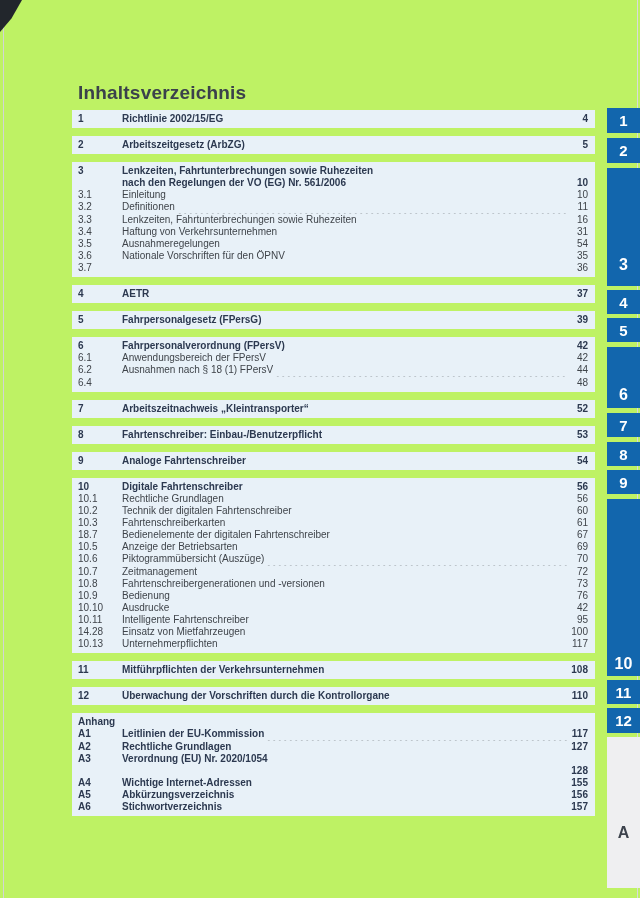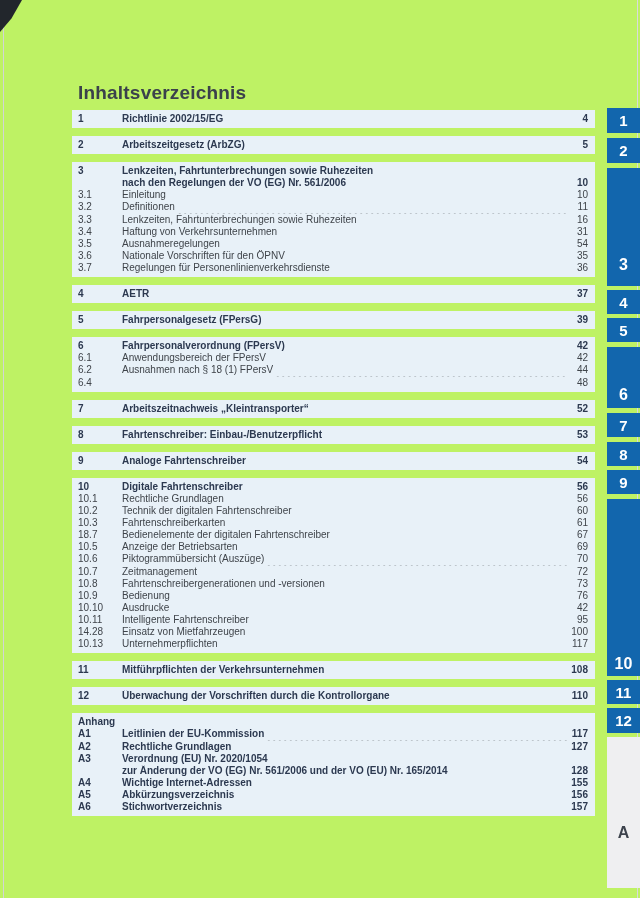--- a/index.html
+++ b/index.html
@@ -106,21 +106,20 @@
           <span class="pagenum">54</span>
         </div>
         <div class="row">
           <span class="num">3.6</span>
           <span class="title">Nationale Vorschriften für den ÖPNV</span>
           <span class="leader"></span>
           <span class="pagenum">35</span>
         </div>
         <div class="row">
           <span class="num">3.7</span>
-          <span class="title">Regelungen für Personenlinienverkehrsdienste</span>
           <span class="leader"></span>
           <span class="pagenum">36</span>
         </div>
       </div>
       <div class="band">
         <div class="row bold">
           <span class="num">4</span>
           <span class="title">AETR</span>
           <span class="leader"></span>
           <span class="pagenum">37</span>
@@ -300,21 +299,20 @@
           <span class="title">Rechtliche Grundlagen</span>
           <span class="leader"></span>
           <span class="pagenum">127</span>
         </div>
         <div class="row bold">
           <span class="num">A3</span>
           <span class="title">Verordnung (EU) Nr. 2020/1054</span>
         </div>
         <div class="row bold">
           <span class="num"></span>
-          <span class="title">zur Änderung der VO (EG) Nr. 561/2006 und der VO (EU) Nr. 165/2014</span>
           <span class="leader"></span>
           <span class="pagenum">128</span>
         </div>
         <div class="row bold">
           <span class="num">A4</span>
           <span class="title">Wichtige Internet-Adressen</span>
           <span class="leader"></span>
           <span class="pagenum">155</span>
         </div>
         <div class="row bold">

